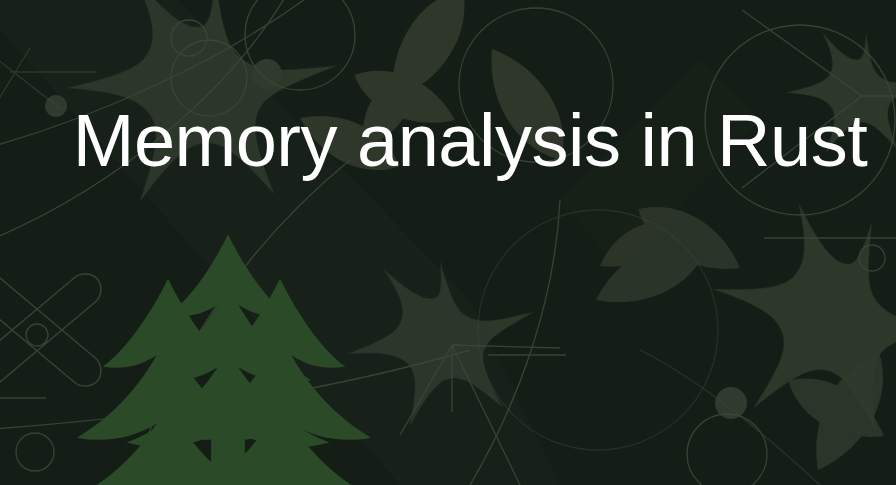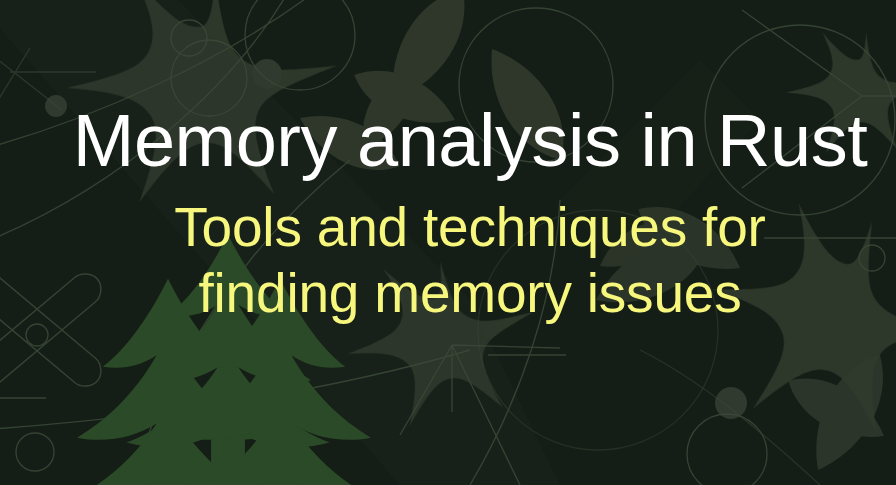--- a/index.html
+++ b/index.html
@@ -187,16 +187,15 @@
       <g fill="#2b4a27">
         <use href="#pine" transform="translate(228,375) scale(1.30)"></use>
         <use href="#pine" transform="translate(168,432) scale(1.42)"></use>
         <use href="#pine" transform="translate(280,432) scale(1.42)"></use>
       </g>
     </g>
   </svg>
 
   <div id="text-stack">
     <h1 id="title">Memory analysis in Rust</h1>
-    <h2 id="subtitle">Tools and techniques for finding memory issues</h2>
   </div>
 
 </div>
 
 </body></html>

